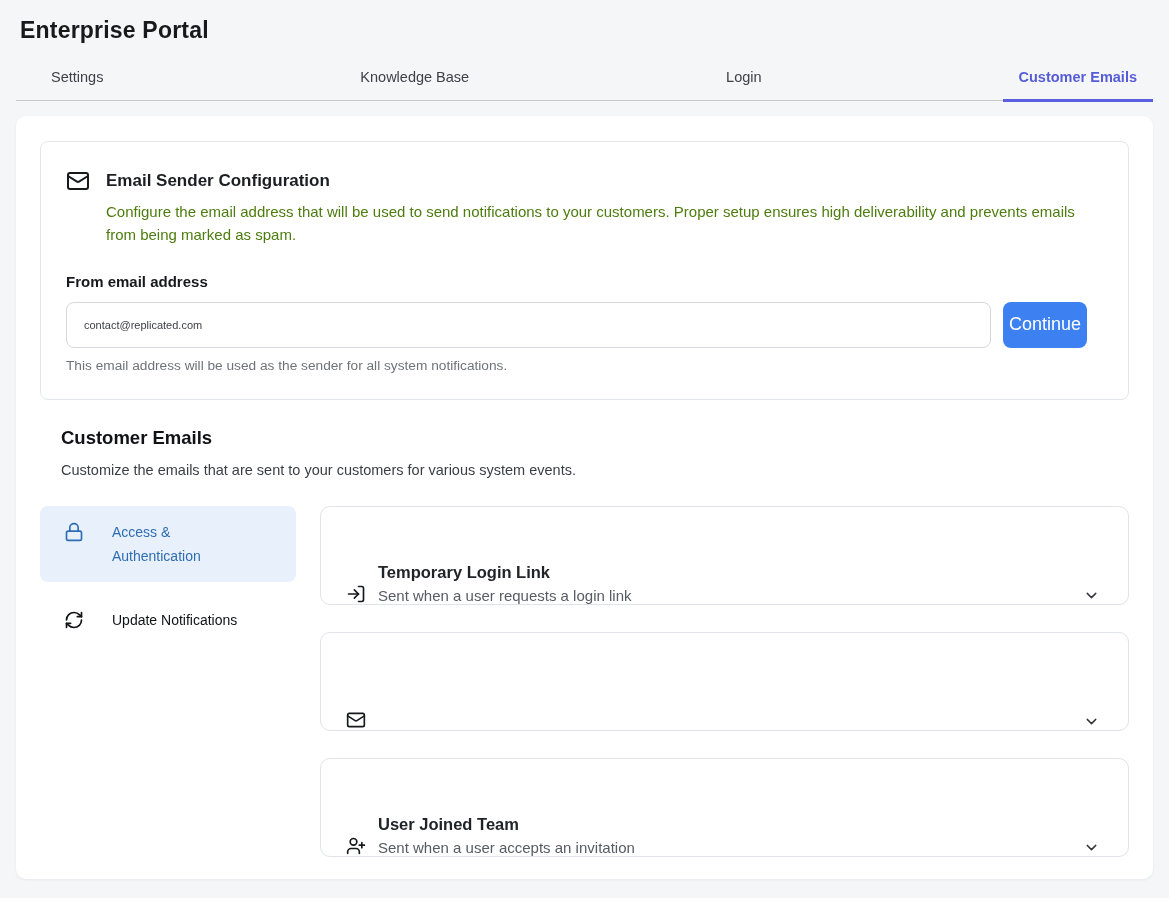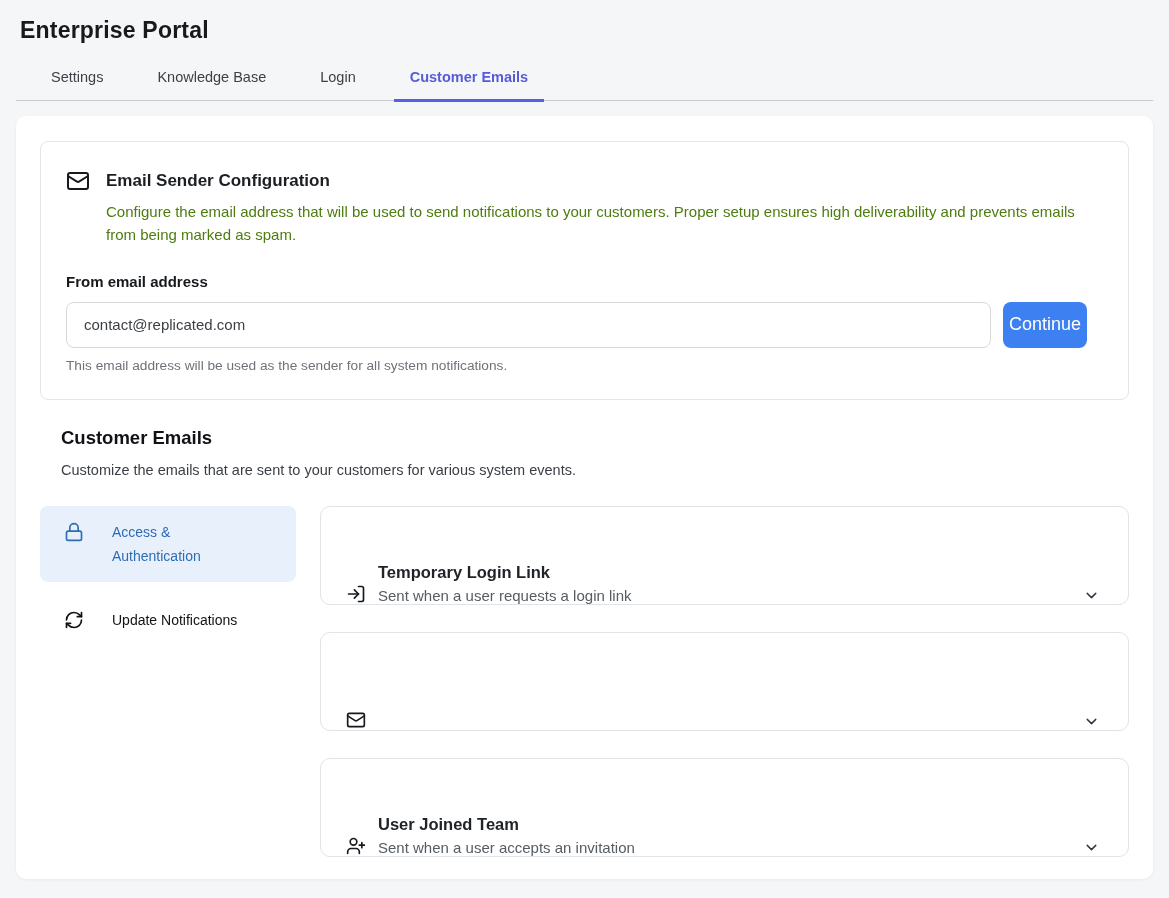--- a/index.html
+++ b/index.html
@@ -16,21 +16,21 @@
   .header { padding: 17px 20px 0 20px; }
   .page-title {
     font-size: 23px;
     font-weight: 700;
     color: #17191d;
     letter-spacing: 0.2px;
   }
 
   
   .tabs-wrap { margin: 0 16px; border-bottom: 1px solid #c6c9ce; }
-  .tabs { display: flex; gap: 22px; padding-left: 19px; margin-top: 25px; }
+  .tabs { display: flex; gap: 22px; padding-left: 19px; margin-top: 25px; justify-content: space-between; }
   .tab {
     padding: 0 16px 14px 16px;
     font-size: 14.5px;
     color: #3d4148;
     cursor: pointer;
     border-bottom: 3px solid transparent;
     margin-bottom: -2px;
     white-space: nowrap;
   }
   .tab.active {
@@ -67,21 +67,21 @@
     max-width: 980px;
   }
   .from-label { margin-top: 26px; font-size: 15px; font-weight: 600; color: #17191d; }
   .input-row { display: flex; gap: 12px; margin-top: 12px; align-items: stretch; }
   .email-input {
     flex: 1;
     height: 46px;
     border: 1px solid #d5d9dd;
     border-radius: 8px;
     padding: 0 17px;
-    font-size: 15px;
+    font-size: 11px;
     color: #3c4046;
     font-family: "Liberation Sans", "DejaVu Sans", sans-serif;
     outline: none;
     background: #fff;
   }
   .continue-btn {
     width: 84px;
     height: 46px;
     background: #3d80f2;
     border: none;

